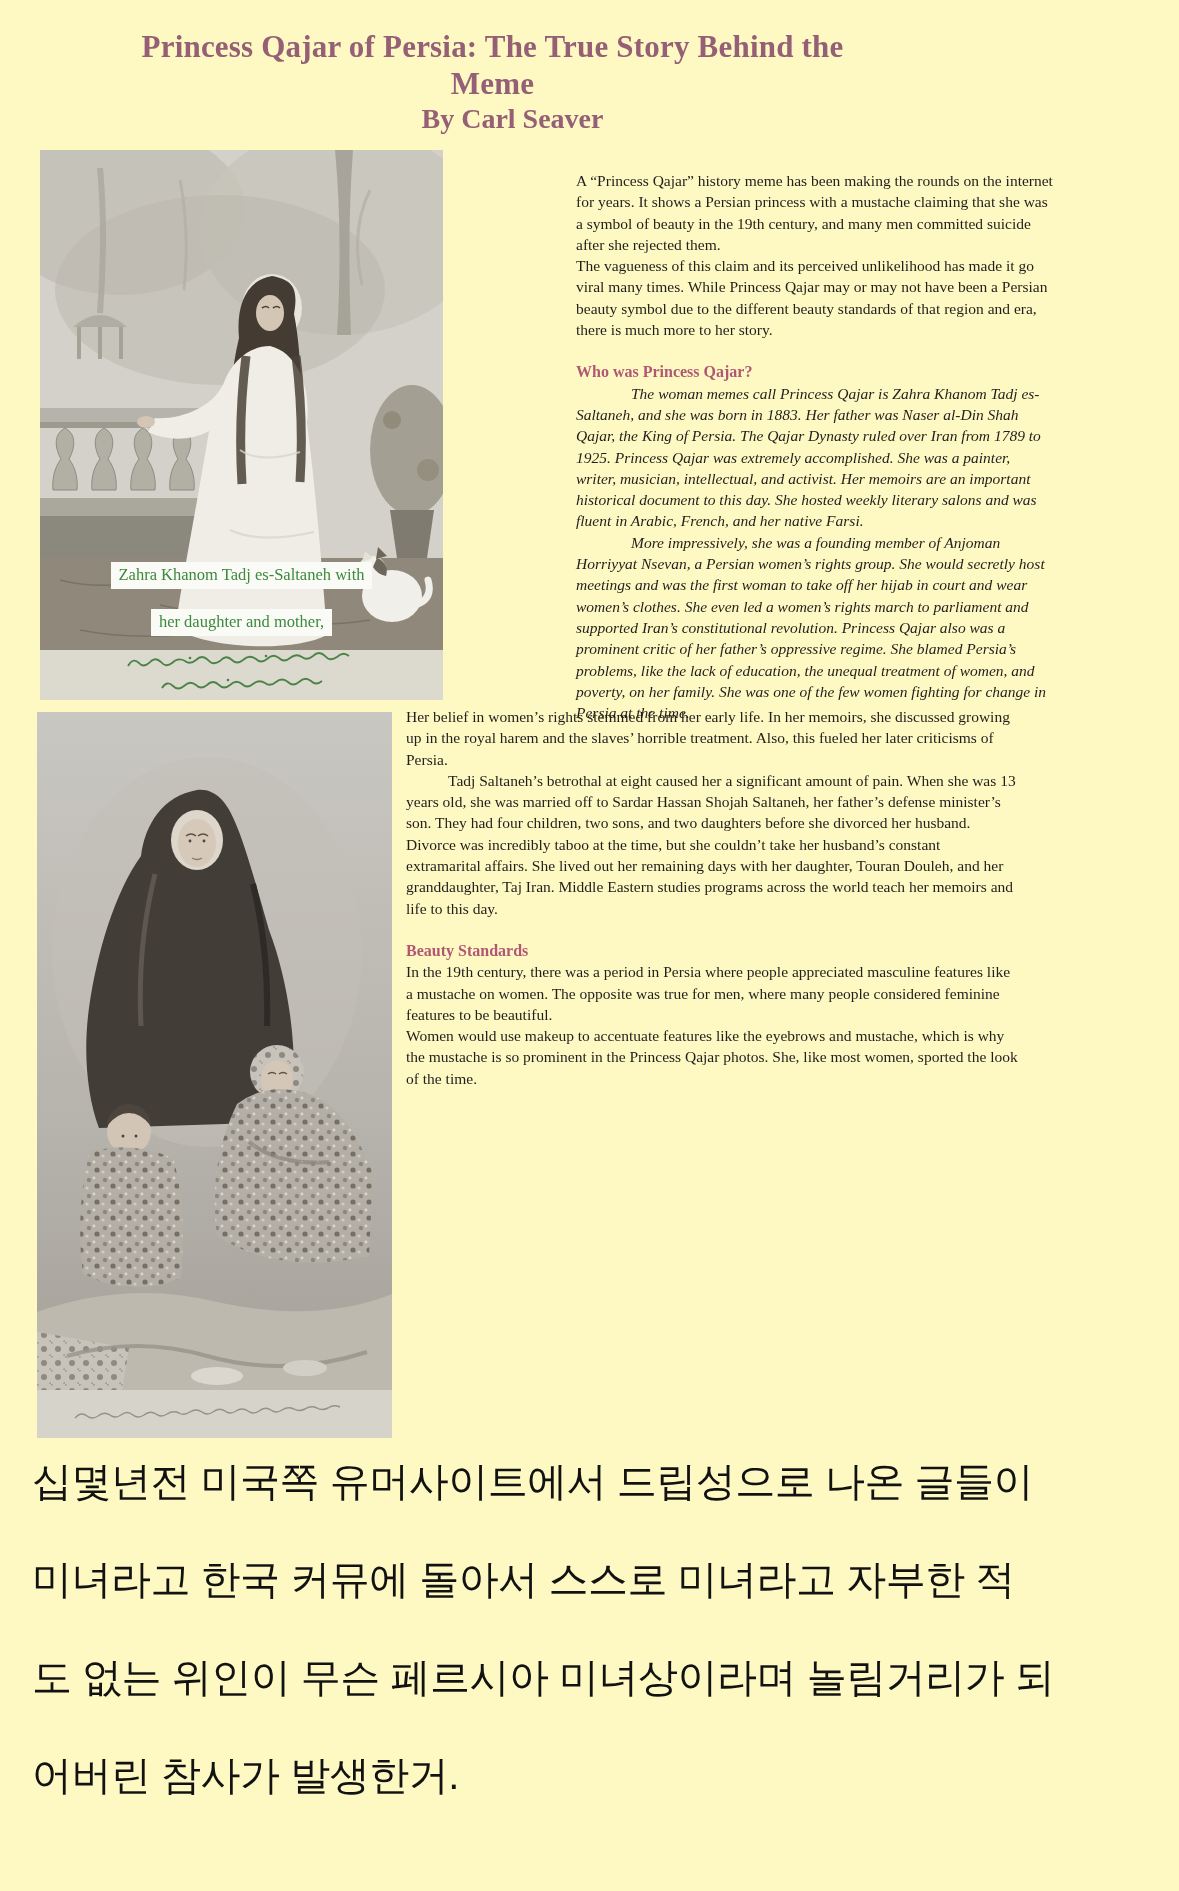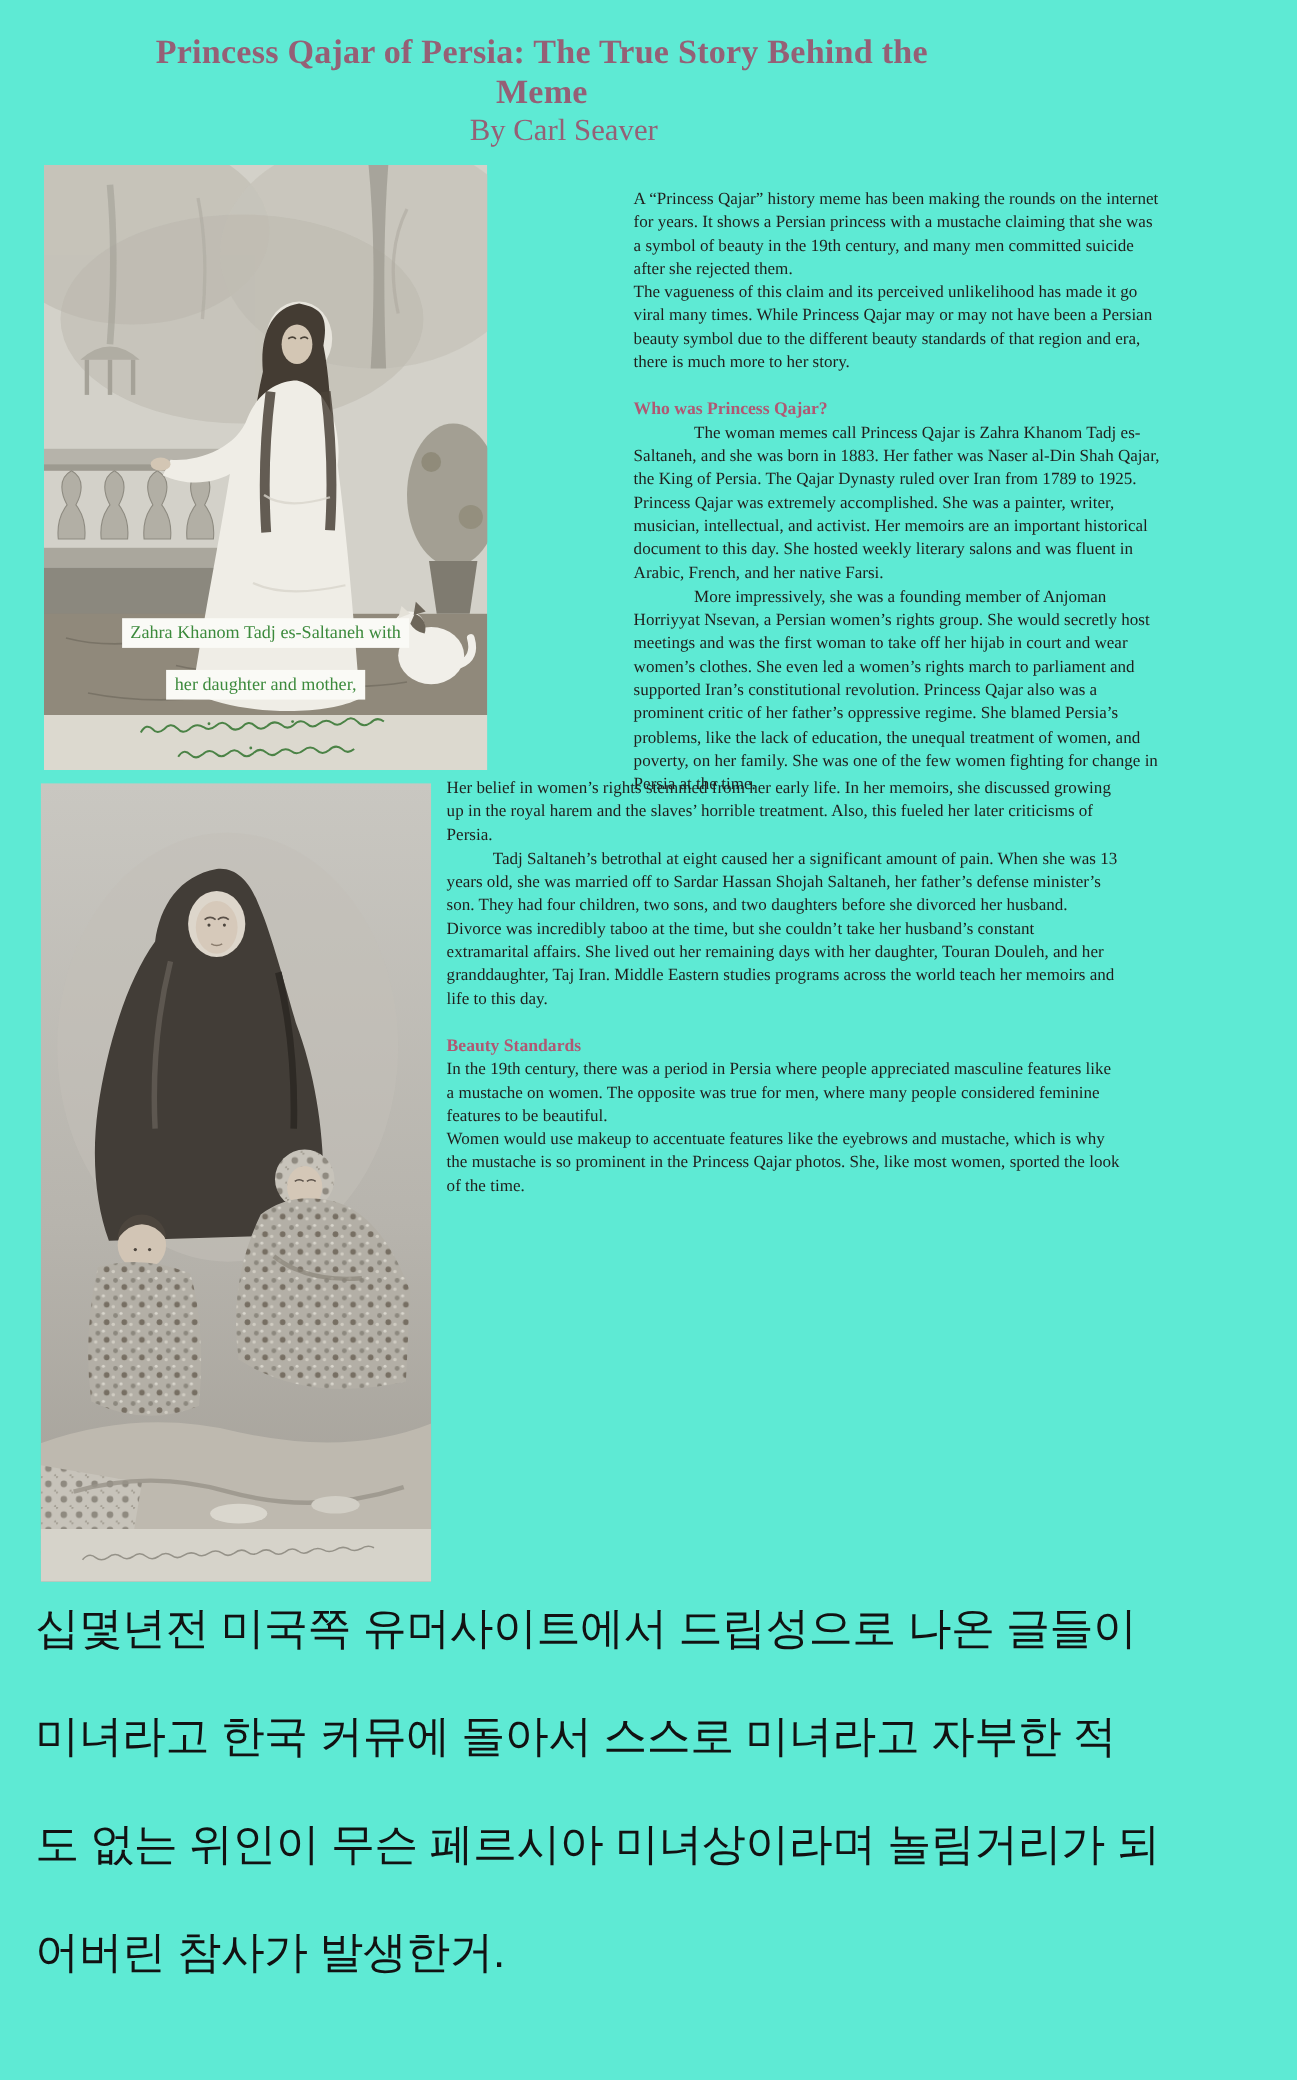--- a/index.html
+++ b/index.html
@@ -1,35 +1,35 @@
 <!DOCTYPE html>
 <html><head>
 <meta charset="utf-8">
 <style>
   html,body { margin:0; padding:0; background:#ffffff; }
   .page {
     position:relative; width:1179px; height:1891px;
-    background:#5eead4; overflow:hidden;
+    background:#fef9c3; overflow:hidden;
     font-family:"Liberation Serif", serif;
   }
   .title-block {
     position:absolute; left:0; top:28px; width:985px;
     text-align:center; color:#956076;
   }
   .title-line { font-size:31px; font-weight:700; line-height:37px; letter-spacing:0.2px; }
-  .byline { font-size:28px; font-weight:400; line-height:32px; margin-top:1px;padding-left:40px; }
+  .byline { font-size:28px; font-weight:700; line-height:32px; margin-top:1px;padding-left:40px; }
 
   .col { position:absolute; color:#211e1c; font-size:15.5px; line-height:21.3px; }
   .col p { margin:0; }
   .col h2 { font-size:16px; line-height:21.3px; font-weight:700; color:#b05873; margin:21px 0 0 0; }
   .col h2.center { text-align:center; }
   .col h2.first { margin-top:0; }
   .col1 { left:576px; top:170px; width:478px; }
   .col2 { left:406px; top:706px; width:612px; }
-  .indent-lg { text-indent:55px; }
+  .indent-lg { text-indent:55px;font-style:italic; }
   .indent-md { text-indent:42px; }
 
   .photo { position:absolute; }
   .photo svg { display:block; width:100%; height:100%; }
   .photo1 { left:40px; top:150px; width:403px; height:550px; }
   .photo2 { left:37px; top:712px; width:355px; height:726px; }
 
   .caption { position:absolute; left:0; top:392px; width:100%; text-align:center;
              font-size:16.5px; color:#3c8a3c; line-height:22px; }
   .cap-bar { display:inline-block; background:#fafaf6; padding:2px 8px 3px;margin-top:20px; }

